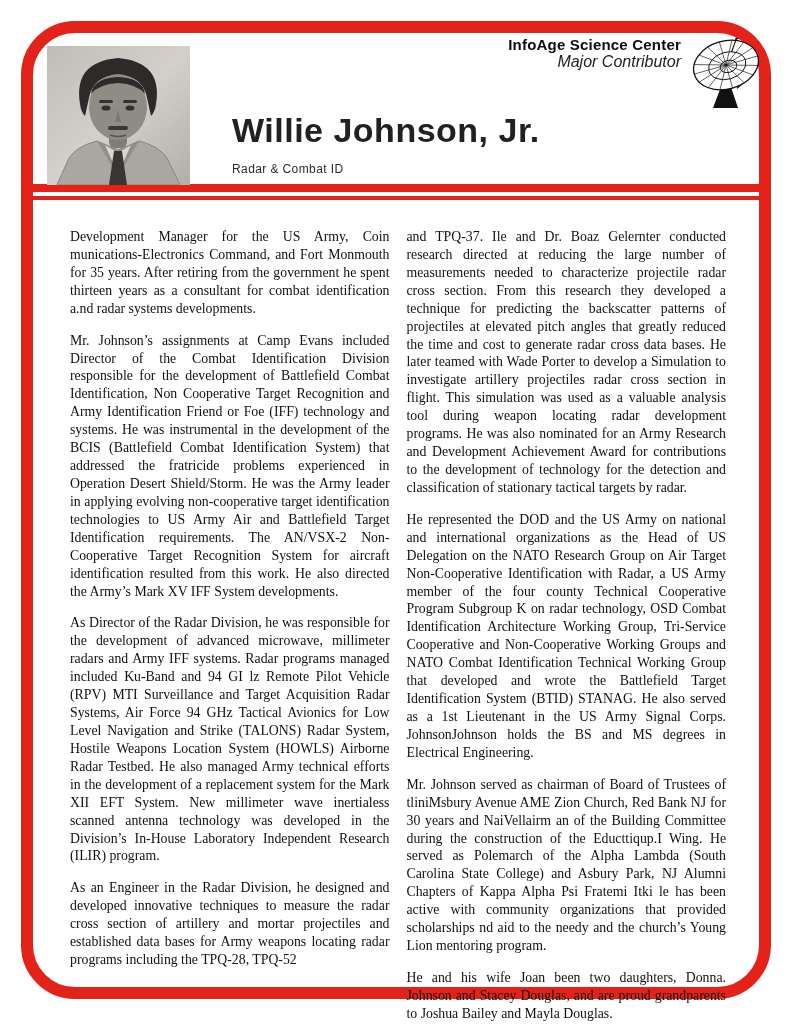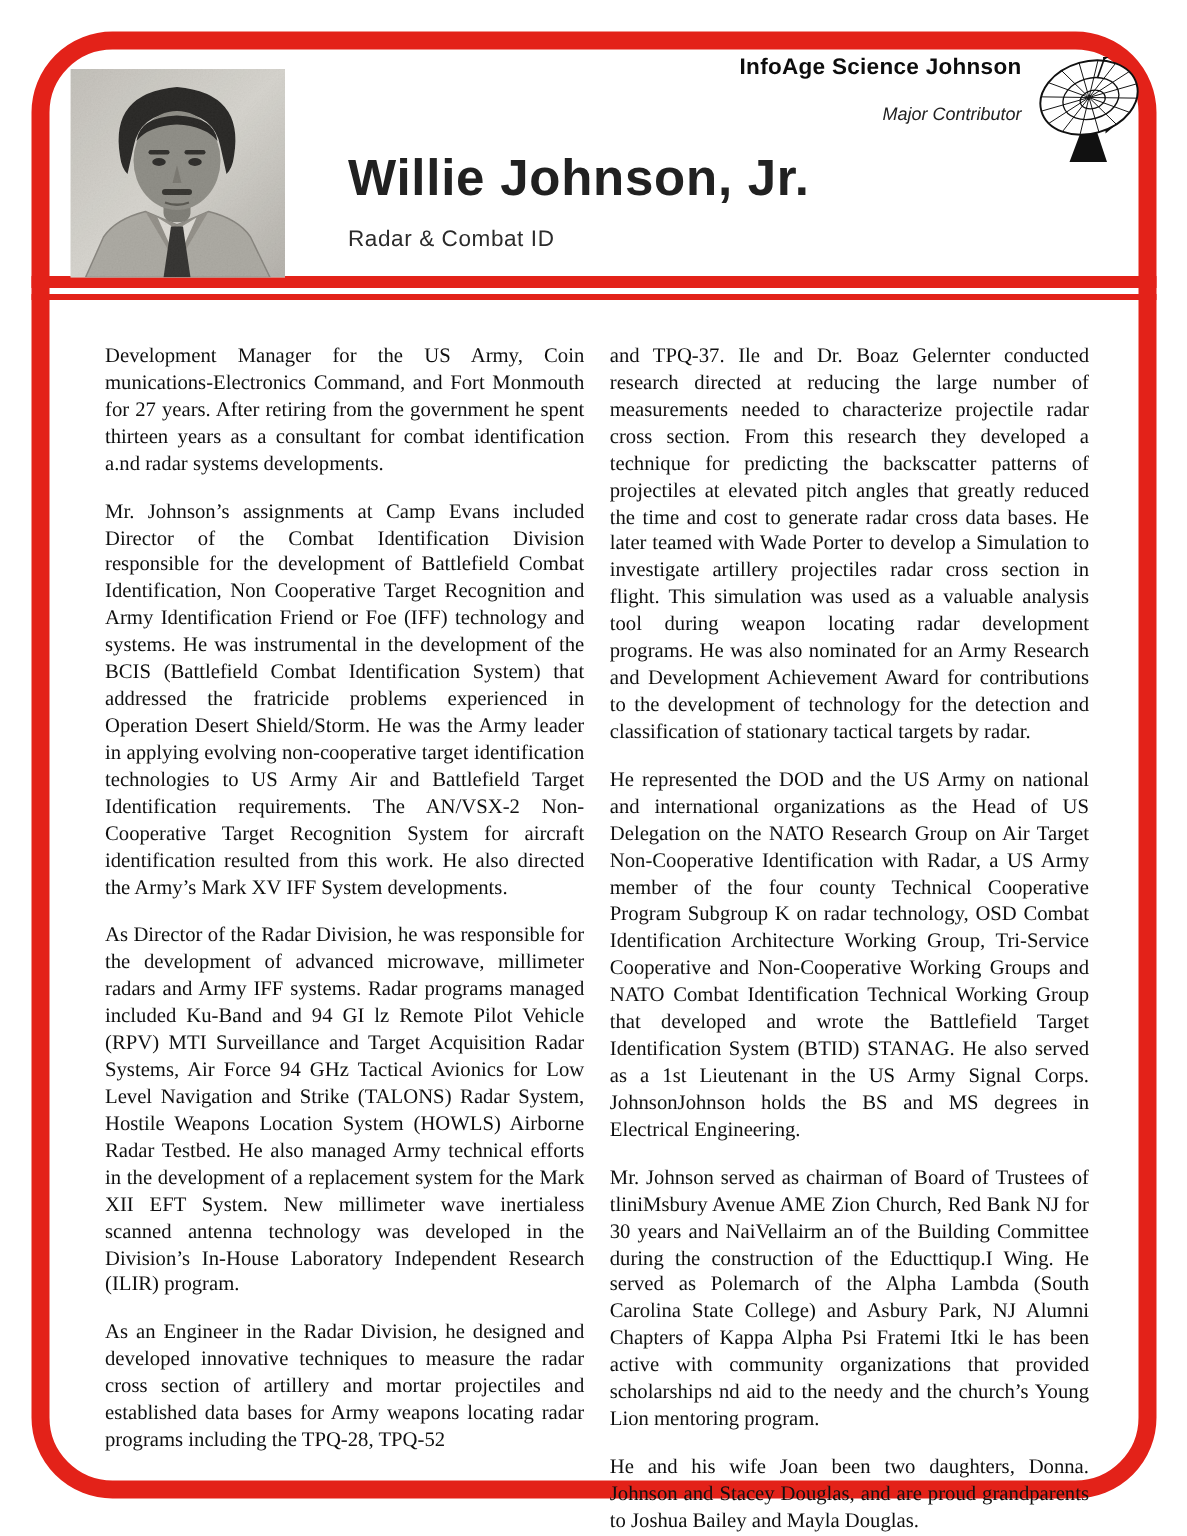--- a/index.html
+++ b/index.html
@@ -18,32 +18,32 @@
     border-radius:54px;
   }
   .sep{position:absolute;left:21px;width:750px;background:#e32219;}
   .sep.thick{top:184px;height:8px;}
   .sep.thin{top:196px;height:4px;}
 
   .photo{
     position:absolute;left:47px;top:46px;width:143px;height:139px;
     overflow:hidden;background:#dedcd6;
   }
-  .titleblock{position:absolute;left:232px;top:100px;}
+  .titleblock{position:absolute;left:232px;top:111px;}
   .person-name{
     margin:0;font-size:34px;font-weight:600;color:#212121;
     letter-spacing:.5px;line-height:1.15;
     font-family:"Liberation Sans",sans-serif;
   }
   .person-role{
-    margin:12px 0 0;font-size:15px;color:#2b2b2b;letter-spacing:.4px;
+    margin:12px 0 0;font-size:12px;color:#2b2b2b;letter-spacing:.4px;
   }
   .brand{position:absolute;top:36px;right:110px;text-align:right;line-height:1.15;}
   .brand-name{font-size:15px;font-weight:700;color:#0d0d0d;letter-spacing:.2px;}
-  .brand-sub{font-size:12px;font-style:italic;color:#222;margin-top:17px;}
+  .brand-sub{font-size:16px;font-style:italic;color:#222;margin-top:0;}
   .radar{position:absolute;top:38px;right:24px;width:82px;height:80px;}
 
   .content{
     position:absolute;left:70px;top:228px;width:656px;
     display:flex;gap:17px;
   }
   .col{
     flex:1;
     font-family:"Liberation Serif",serif;
     font-size:13.8px;line-height:1.3;
@@ -100,21 +100,21 @@
     <rect width="143" height="139" fill="#888" opacity="0.12" filter="url(#grain)"></rect>
   </svg>
 </div>
 
 <div class="titleblock">
   <h1 class="person-name">Willie Johnson, Jr.</h1>
   <div class="person-role">Radar &amp; Combat ID</div>
 </div>
 
 <div class="brand">
-  <div class="brand-name">InfoAge Science Johnson</div>
+  <div class="brand-name">InfoAge Science Center</div>
   <div class="brand-sub">Major Contributor</div>
 </div>
 
 <div class="radar">
   <svg width="82" height="80" viewBox="0 0 82 80" xmlns="http://www.w3.org/2000/svg">
 
     <path d="M37,46 L45,46 L53,70 L28,70 Z" fill="#111"></path>
     <rect x="37" y="40" width="8" height="8" fill="#111"></rect>
     <path d="M24,44 L30,40 L31,49 Z" fill="#111"></path>
     <path d="M58,46 L52,42 L52,51 Z" fill="#111"></path>
@@ -142,21 +142,21 @@
       <ellipse cx="42" cy="28" rx="19" ry="13.5" stroke-width="0.9"></ellipse>
       <ellipse cx="43" cy="29" rx="8.5" ry="6" stroke-width="0.9"></ellipse>
       <line x1="50" y1="16" x2="60" y2="2" stroke-width="1.1"></line>
       <path d="M58,0 L63,4 L57,6 Z" fill="#111" stroke="none"></path>
     </g>
   </svg>
 </div>
 
 <div class="content">
   <div class="col">
-    <p>Development Manager for the US Army, Coin munications-Electronics Command, and Fort Monmouth for 27 years. After retiring from the government he spent thirteen years as a consultant for combat identification a.nd radar systems developments.</p>
+    <p>Development Manager for the US Army, Coin munications-Electronics Command, and Fort Monmouth for 35 years. After retiring from the government he spent thirteen years as a consultant for combat identification a.nd radar systems developments.</p>
     <p>Mr. Johnson’s assignments at Camp Evans included Director of the Combat Identification Division responsible for the development of Battlefield Combat Identification, Non Cooperative Target Recognition and Army Identification Friend or Foe (IFF) technology and systems. He was instrumental in the development of the BCIS (Battlefield Combat Identification System) that addressed the fratricide problems experienced in Operation Desert Shield/Storm. He was the Army leader in applying evolving non-cooperative target identification technologies to US Army Air and Battlefield Target Identification requirements. The AN/VSX-2 Non-Cooperative Target Recognition System for aircraft identification resulted from this work. He also directed the Army’s Mark XV IFF System developments.</p>
     <p>As Director of the Radar Division, he was responsible for the development of advanced microwave, millimeter radars and Army IFF systems. Radar programs managed included Ku-Band and 94 GI lz Remote Pilot Vehicle (RPV) MTI Surveillance and Target Acquisition Radar Systems, Air Force 94 GHz Tactical Avionics for Low Level Navigation and Strike (TALONS) Radar System, Hostile Weapons Location System (HOWLS) Airborne Radar Testbed. He also managed Army technical efforts in the development of a replacement system for the Mark XII EFT System. New millimeter wave inertialess scanned antenna technology was developed in the Division’s In-House Laboratory Independent Research (ILIR) program.</p>
     <p>As an Engineer in the Radar Division, he designed and developed innovative techniques to measure the radar cross section of artillery and mortar projectiles and established data bases for Army weapons locating radar programs including the TPQ-28, TPQ-52</p>
   </div>
   <div class="col">
     <p>and TPQ-37. Ile and Dr. Boaz Gelernter conducted research directed at reducing the large number of measurements needed to characterize projectile radar cross section. From this research they developed a technique for predicting the backscatter patterns of projectiles at elevated pitch angles that greatly reduced the time and cost to generate radar cross data bases. He later teamed with Wade Porter to develop a Simulation to investigate artillery projectiles radar cross section in flight. This simulation was used as a valuable analysis tool during weapon locating radar development programs. He was also nominated for an Army Research and Development Achievement Award for contributions to the development of technology for the detection and classification of stationary tactical targets by radar.</p>
     <p>He represented the DOD and the US Army on national and international organizations as the Head of US Delegation on the NATO Research Group on Air Target Non-Cooperative Identification with Radar, a US Army member of the four county Technical Cooperative Program Subgroup K on radar technology, OSD Combat Identification Architecture Working Group, Tri-Service Cooperative and Non-Cooperative Working Groups and NATO Combat Identification Technical Working Group that developed and wrote the Battlefield Target Identification System (BTID) STANAG. He also served as a 1st Lieutenant in the US Army Signal Corps. JohnsonJohnson holds the BS and MS degrees in Electrical Engineering.</p>
     <p>Mr. Johnson served as chairman of Board of Trustees of tliniMsbury Avenue AME Zion Church, Red Bank NJ for 30 years and NaiVellairm an of the Building Committee during the construction of the Educttiqup.I Wing. He served as Polemarch of the Alpha Lambda (South Carolina State College) and Asbury Park, NJ Alumni Chapters of Kappa Alpha Psi Fratemi Itki le has been active with community organizations that provided scholarships nd aid to the needy and the church’s Young Lion mentoring program.</p>
     <p>He and his wife Joan been two daughters, Donna. Johnson and Stacey Douglas, and are proud grandparents to Joshua Bailey and Mayla Douglas.</p>
   </div>

